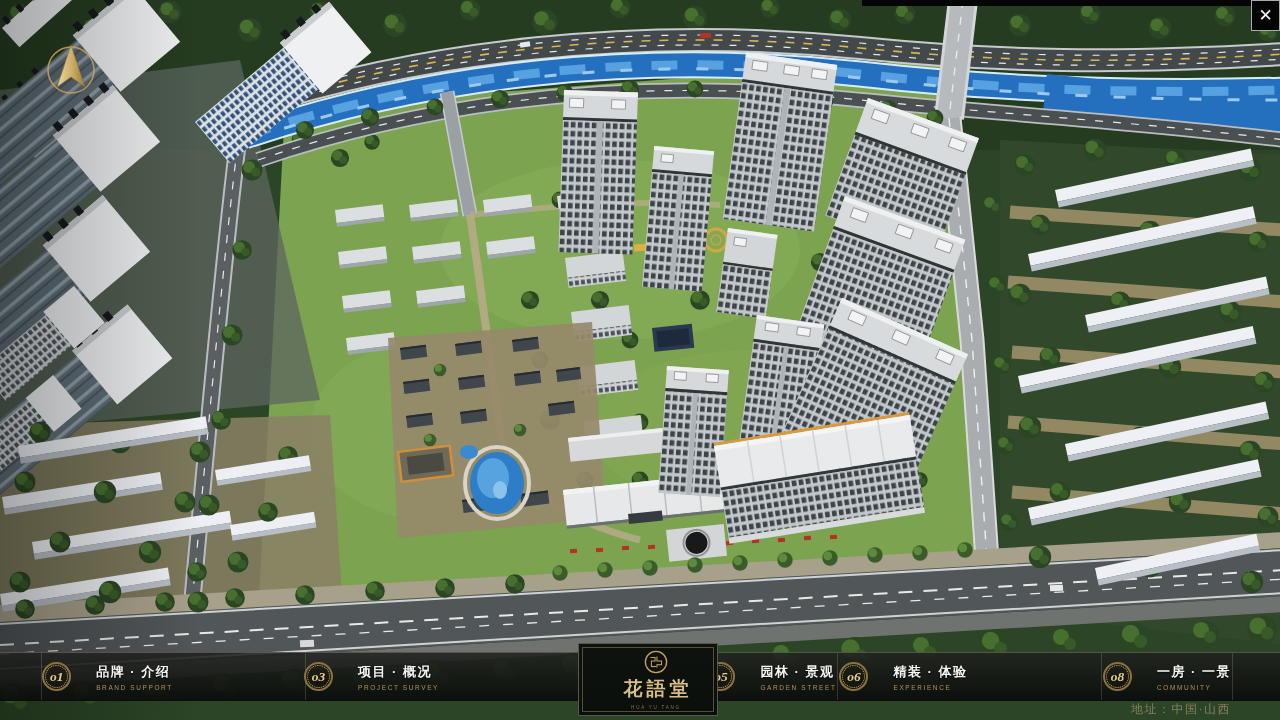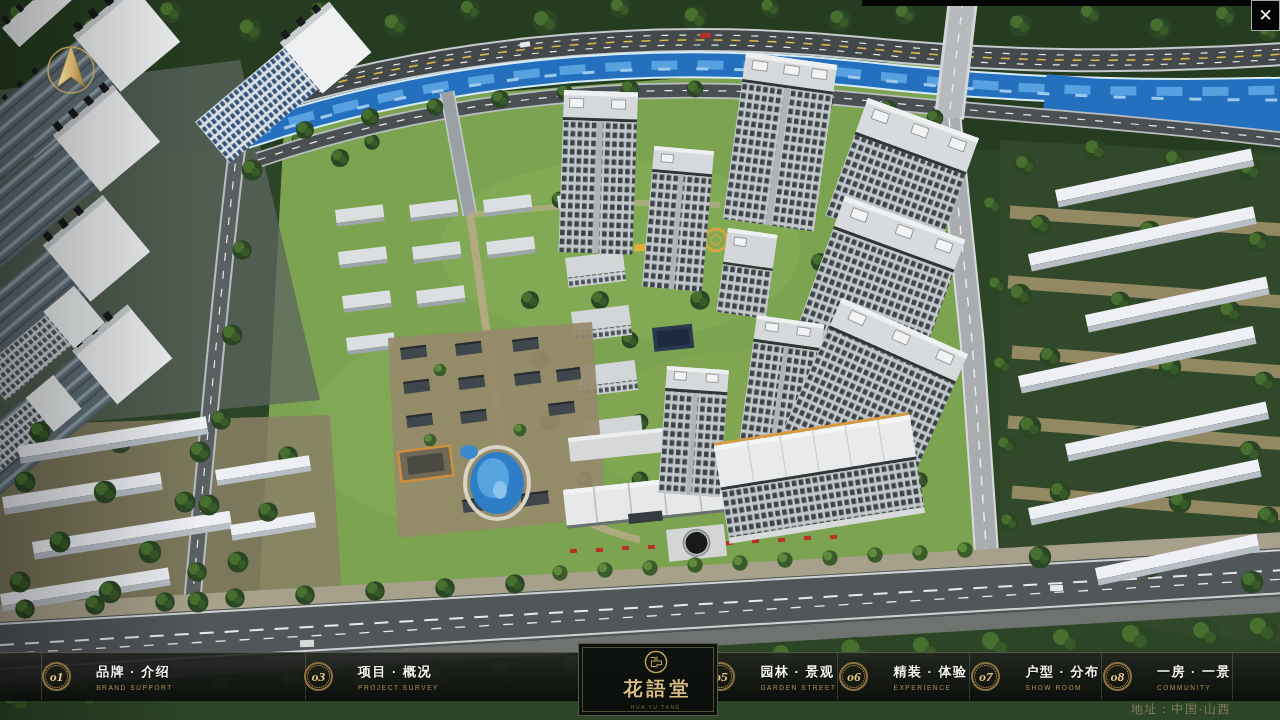--- a/index.html
+++ b/index.html
@@ -750,30 +750,20 @@
     <div class="nav-item" style="left:837px">
       <span class="badge">
           <span class="ring"></span>
           <i class="num">o6</i>
         </span>
       <span class="labels">
           <b class="cn">精装 · 体验</b>
           <small class="en">EXPERIENCE</small>
         </span>
     </div>
-    <div class="nav-item" style="left:969px">
-      <span class="badge">
-          <span class="ring"></span>
-          <i class="num">o7</i>
-        </span>
-      <span class="labels">
-          <b class="cn">户型 · 分布</b>
-          <small class="en">SHOW ROOM</small>
-        </span>
-    </div>
     <div class="nav-item last" style="left:1101px">
       <span class="badge">
           <span class="ring"></span>
           <i class="num">o8</i>
         </span>
       <span class="labels">
           <b class="cn">一房 · 一景</b>
           <small class="en">COMMUNITY</small>
         </span>
     </div>

